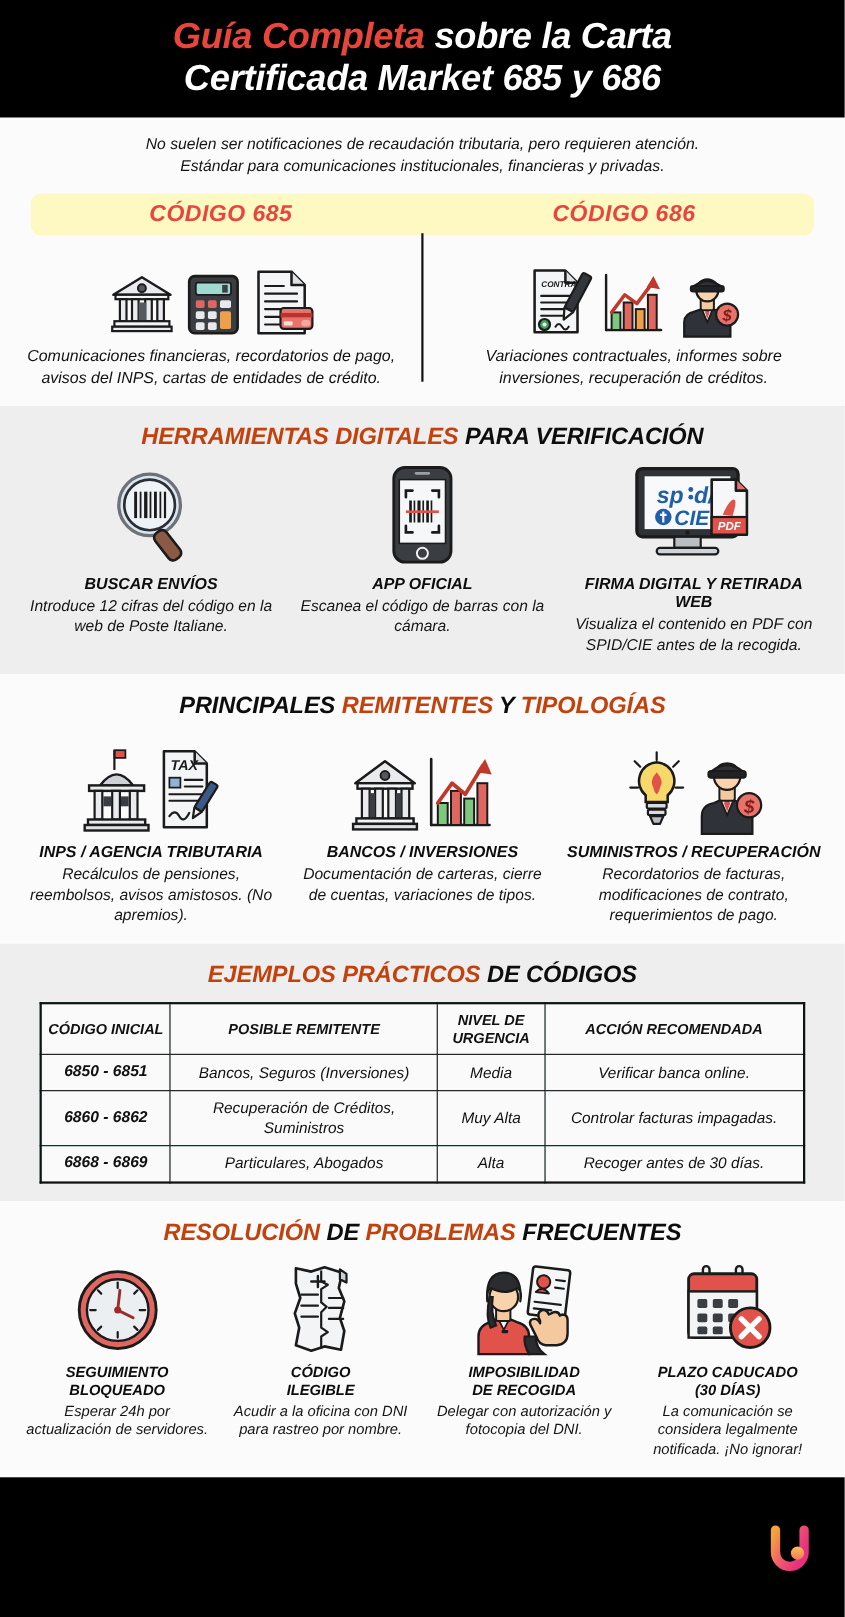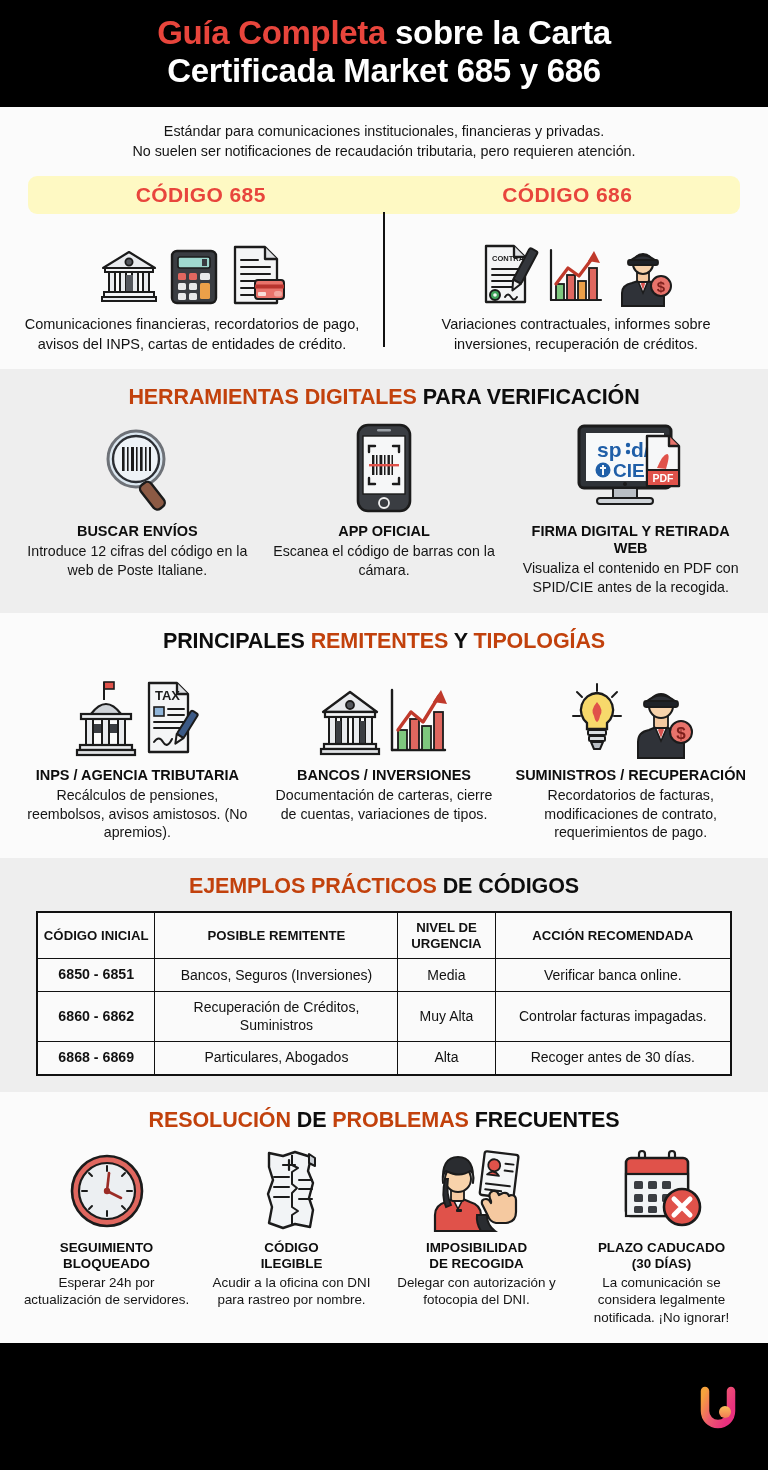--- a/index.html
+++ b/index.html
@@ -3,21 +3,21 @@
 <meta charset="utf-8">
 <style>
   * { box-sizing: border-box; margin: 0; padding: 0; }
   html, body {
     width: 768px; height: 1470px;
     background: #ffffff;
     font-family: "Liberation Sans", sans-serif;
     color: #111111;
     overflow: hidden;
   }
-  .page { width: 768px; height: 1470px; position: relative; display: flex; flex-direction: column; }
+  .page { width: 768px; height: 1470px; position: relative; display: flex; flex-direction: column; font-style: italic; }
 
   
   .header {
     background: #000000;
     padding: 14px 20px 16px;
     text-align: center;
   }
   .header h1 {
     font-size: 33px; line-height: 1.16; font-weight: 700;
     color: #ffffff; letter-spacing: -0.3px;
@@ -94,22 +94,22 @@
 <div class="page">
 
   <div class="header">
     <h1>
       <span class="hl-red">Guía Completa</span><span> sobre la Carta</span><br>
       <span>Certificada Market 685 y 686</span>
     </h1>
   </div>
 
   <div class="intro">
+    <p>No suelen ser notificaciones de recaudación tributaria, pero requieren atención.</p>
     <p>Estándar para comunicaciones institucionales, financieras y privadas.</p>
-    <p>No suelen ser notificaciones de recaudación tributaria, pero requieren atención.</p>
   </div>
 
   <div class="codes">
     <div class="codes-bar">
       <div class="cell">CÓDIGO 685</div>
       <div class="cell">CÓDIGO 686</div>
     </div>
     <div class="codes-body">
 
       <div class="code-col">

